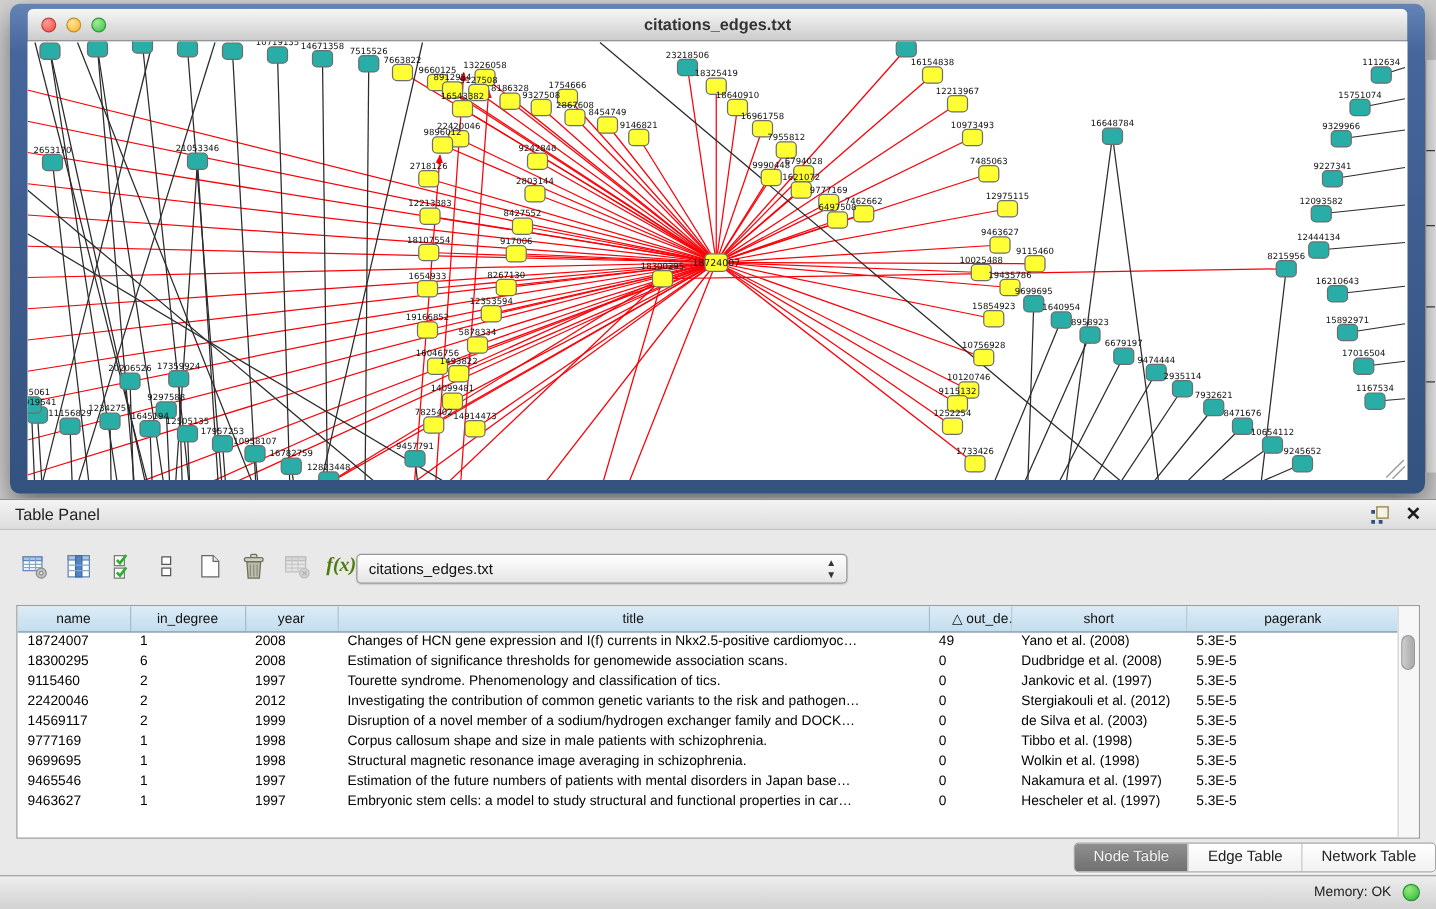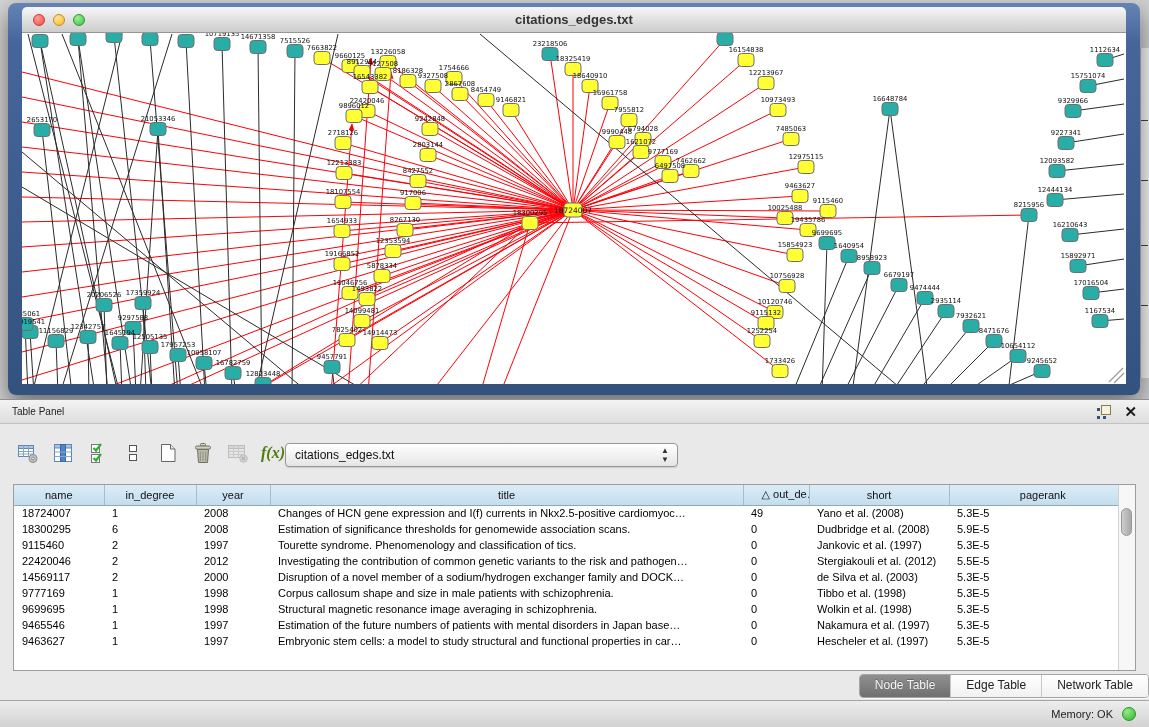--- a/index.html
+++ b/index.html
@@ -27,21 +27,21 @@
   .win-title{position:absolute;left:0;right:0;top:0;height:26px;line-height:26px;
       text-align:center;font-size:13px;font-weight:bold;color:#333;}
   .canvas{position:absolute;left:14px;top:30px;width:1104px;height:351px;background:#ffffff;overflow:hidden;}
   .canvas svg{display:block;}
 
   
   .table-panel{position:absolute;left:0;top:399px;width:1149px;height:301px;background:#e9e9e9;}
   .panel-header{position:absolute;left:0;top:0;width:100%;height:25px;
       background:linear-gradient(#f3f3f3,#dddddd);border-top:1px solid #8f8f8f;
       border-bottom:1px solid #c2c2c2;box-sizing:border-box;}
-  .panel-title{position:absolute;left:12px;top:0;line-height:24px;font-size:10px;color:#222;}
+  .panel-title{position:absolute;left:12px;top:0;line-height:24px;font-size:13px;color:#222;}
   .panel-actions{position:absolute;right:12px;top:4px;display:flex;gap:12px;align-items:center;}
   .float-ico{position:relative;width:15px;height:15px;}
   .float-ico .sq{position:absolute;right:1px;top:1px;width:8px;height:8px;border:1.5px solid #8d7c3e;background:#f5f2e4;}
   .float-ico .d1,.float-ico .d2,.float-ico .d3{position:absolute;width:3px;height:3px;background:#33507e;}
   .float-ico .d1{left:0;bottom:0;} .float-ico .d2{left:0;top:4px;} .float-ico .d3{left:6px;bottom:0;}
   .close-ico{font-size:15px;font-weight:bold;color:#1c1c1c;line-height:15px;cursor:default;}
 
   .toolbar{position:absolute;left:16px;top:38px;height:32px;display:flex;align-items:center;gap:11px;}
   .tb-btn{width:24px;height:24px;display:flex;align-items:center;justify-content:center;position:relative;}
   .fx{font-family:"Liberation Serif",serif;font-style:italic;font-weight:bold;font-size:16px;color:#4d7c0f;}
@@ -55,21 +55,21 @@
   .table-box{position:absolute;left:13px;top:85px;width:1123px;height:187px;
       background:#fff;border:1px solid #9c9c9c;box-sizing:border-box;overflow:hidden;}
   table.node-table{border-collapse:collapse;table-layout:fixed;width:1105px;font-size:11px;}
   .node-table th{height:20px;font-weight:normal;text-align:center;color:#111;
       background:linear-gradient(#dcecf7,#c3ddee);border-right:1px solid #a2bcd0;
       border-bottom:1px solid #8ea8bc;overflow:hidden;white-space:nowrap;padding:0 18px;box-sizing:border-box;}
   .node-table th:last-child{border-right:none;}
   .node-table td{height:16px;padding:0 4px 0 8px;white-space:nowrap;overflow:hidden;
       text-overflow:clip;color:#000;box-sizing:border-box;}
   .c0{width:90px;} .c1{width:92px;} .c2{width:74px;} .c3{width:473px;}
-  .c4{width:66px;} .c5{width:140px;} .c6{width:187px;}
+  .c4{width:66px;} .c5{width:140px;} .c6{width:170px;}
   .vscroll{position:absolute;right:0;top:0;bottom:0;width:16px;background:#f7f7f7;border-left:1px solid #d2d2d2;}
   .vthumb{position:absolute;left:2px;top:23px;width:11px;height:28px;border-radius:6px;
       background:linear-gradient(90deg,#cdcdcd,#a8a8a8);border:1px solid #979797;box-sizing:border-box;}
 
   .tabs-row{position:absolute;left:0;right:0;top:275px;display:flex;justify-content:flex-end;}
   .seg{display:flex;height:22px;border:1px solid #a5a5a5;border-radius:4px;overflow:hidden;
       background:#fdfdfd;box-shadow:0 1px 0 rgba(255,255,255,.7);}
   .seg .tab{padding:0 15px;line-height:21px;font-size:12px;color:#222;border-left:1px solid #c8c8c8;background:linear-gradient(#ffffff,#f1f1f1);}
   .seg .tab:first-child{border-left:none;}
   .seg .tab.sel{background:linear-gradient(#8f8f8f,#707070);color:#f4f4f4;text-shadow:0 -1px 0 rgba(0,0,0,.25);}
@@ -606,21 +606,21 @@
             <td class="c1">2</td>
             <td class="c2">2012</td>
             <td class="c3">Investigating the contribution of common genetic variants to the risk and pathogen…</td>
             <td class="c4">0</td>
             <td class="c5">Stergiakouli et al. (2012)</td>
             <td class="c6">5.5E-5</td>
           </tr>
           <tr>
             <td class="c0">14569117</td>
             <td class="c1">2</td>
-            <td class="c2">2000</td>
+            <td class="c2">1999</td>
             <td class="c3">Disruption of a novel member of a sodium/hydrogen exchanger family and DOCK…</td>
             <td class="c4">0</td>
             <td class="c5">de Silva et al. (2003)</td>
             <td class="c6">5.3E-5</td>
           </tr>
           <tr>
             <td class="c0">9777169</td>
             <td class="c1">1</td>
             <td class="c2">1998</td>
             <td class="c3">Corpus callosum shape and size in male patients with schizophrenia.</td>

